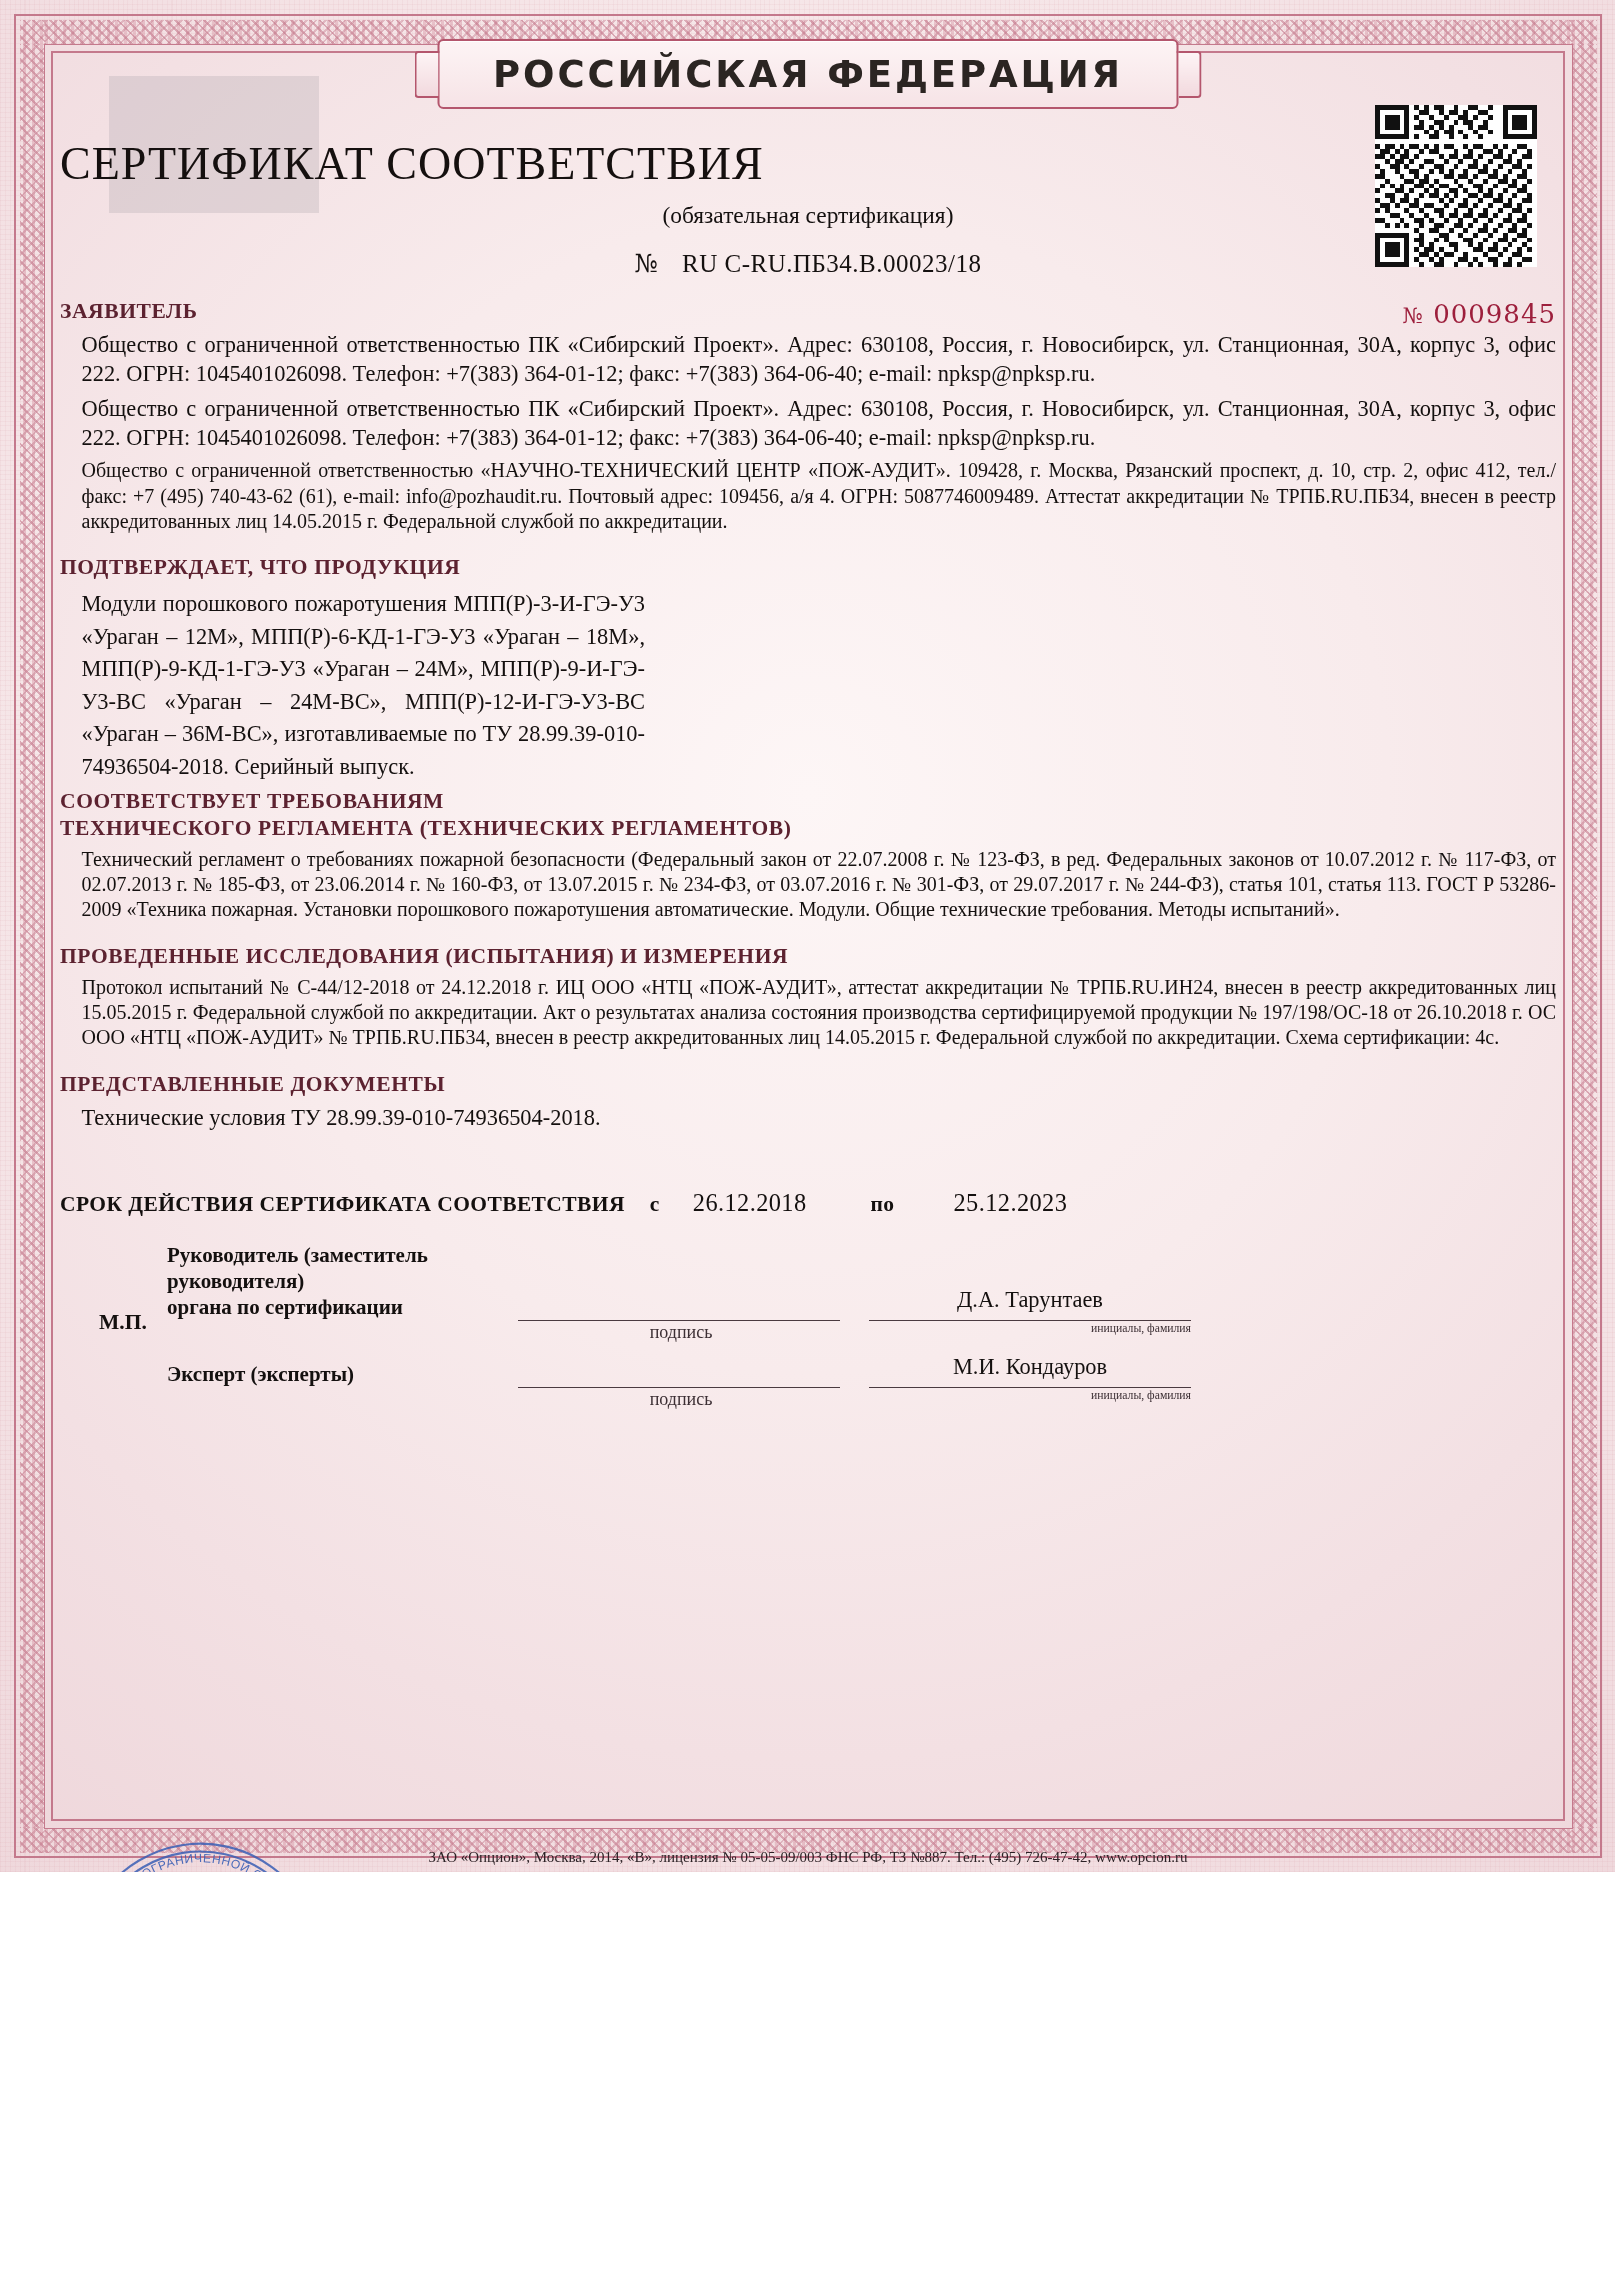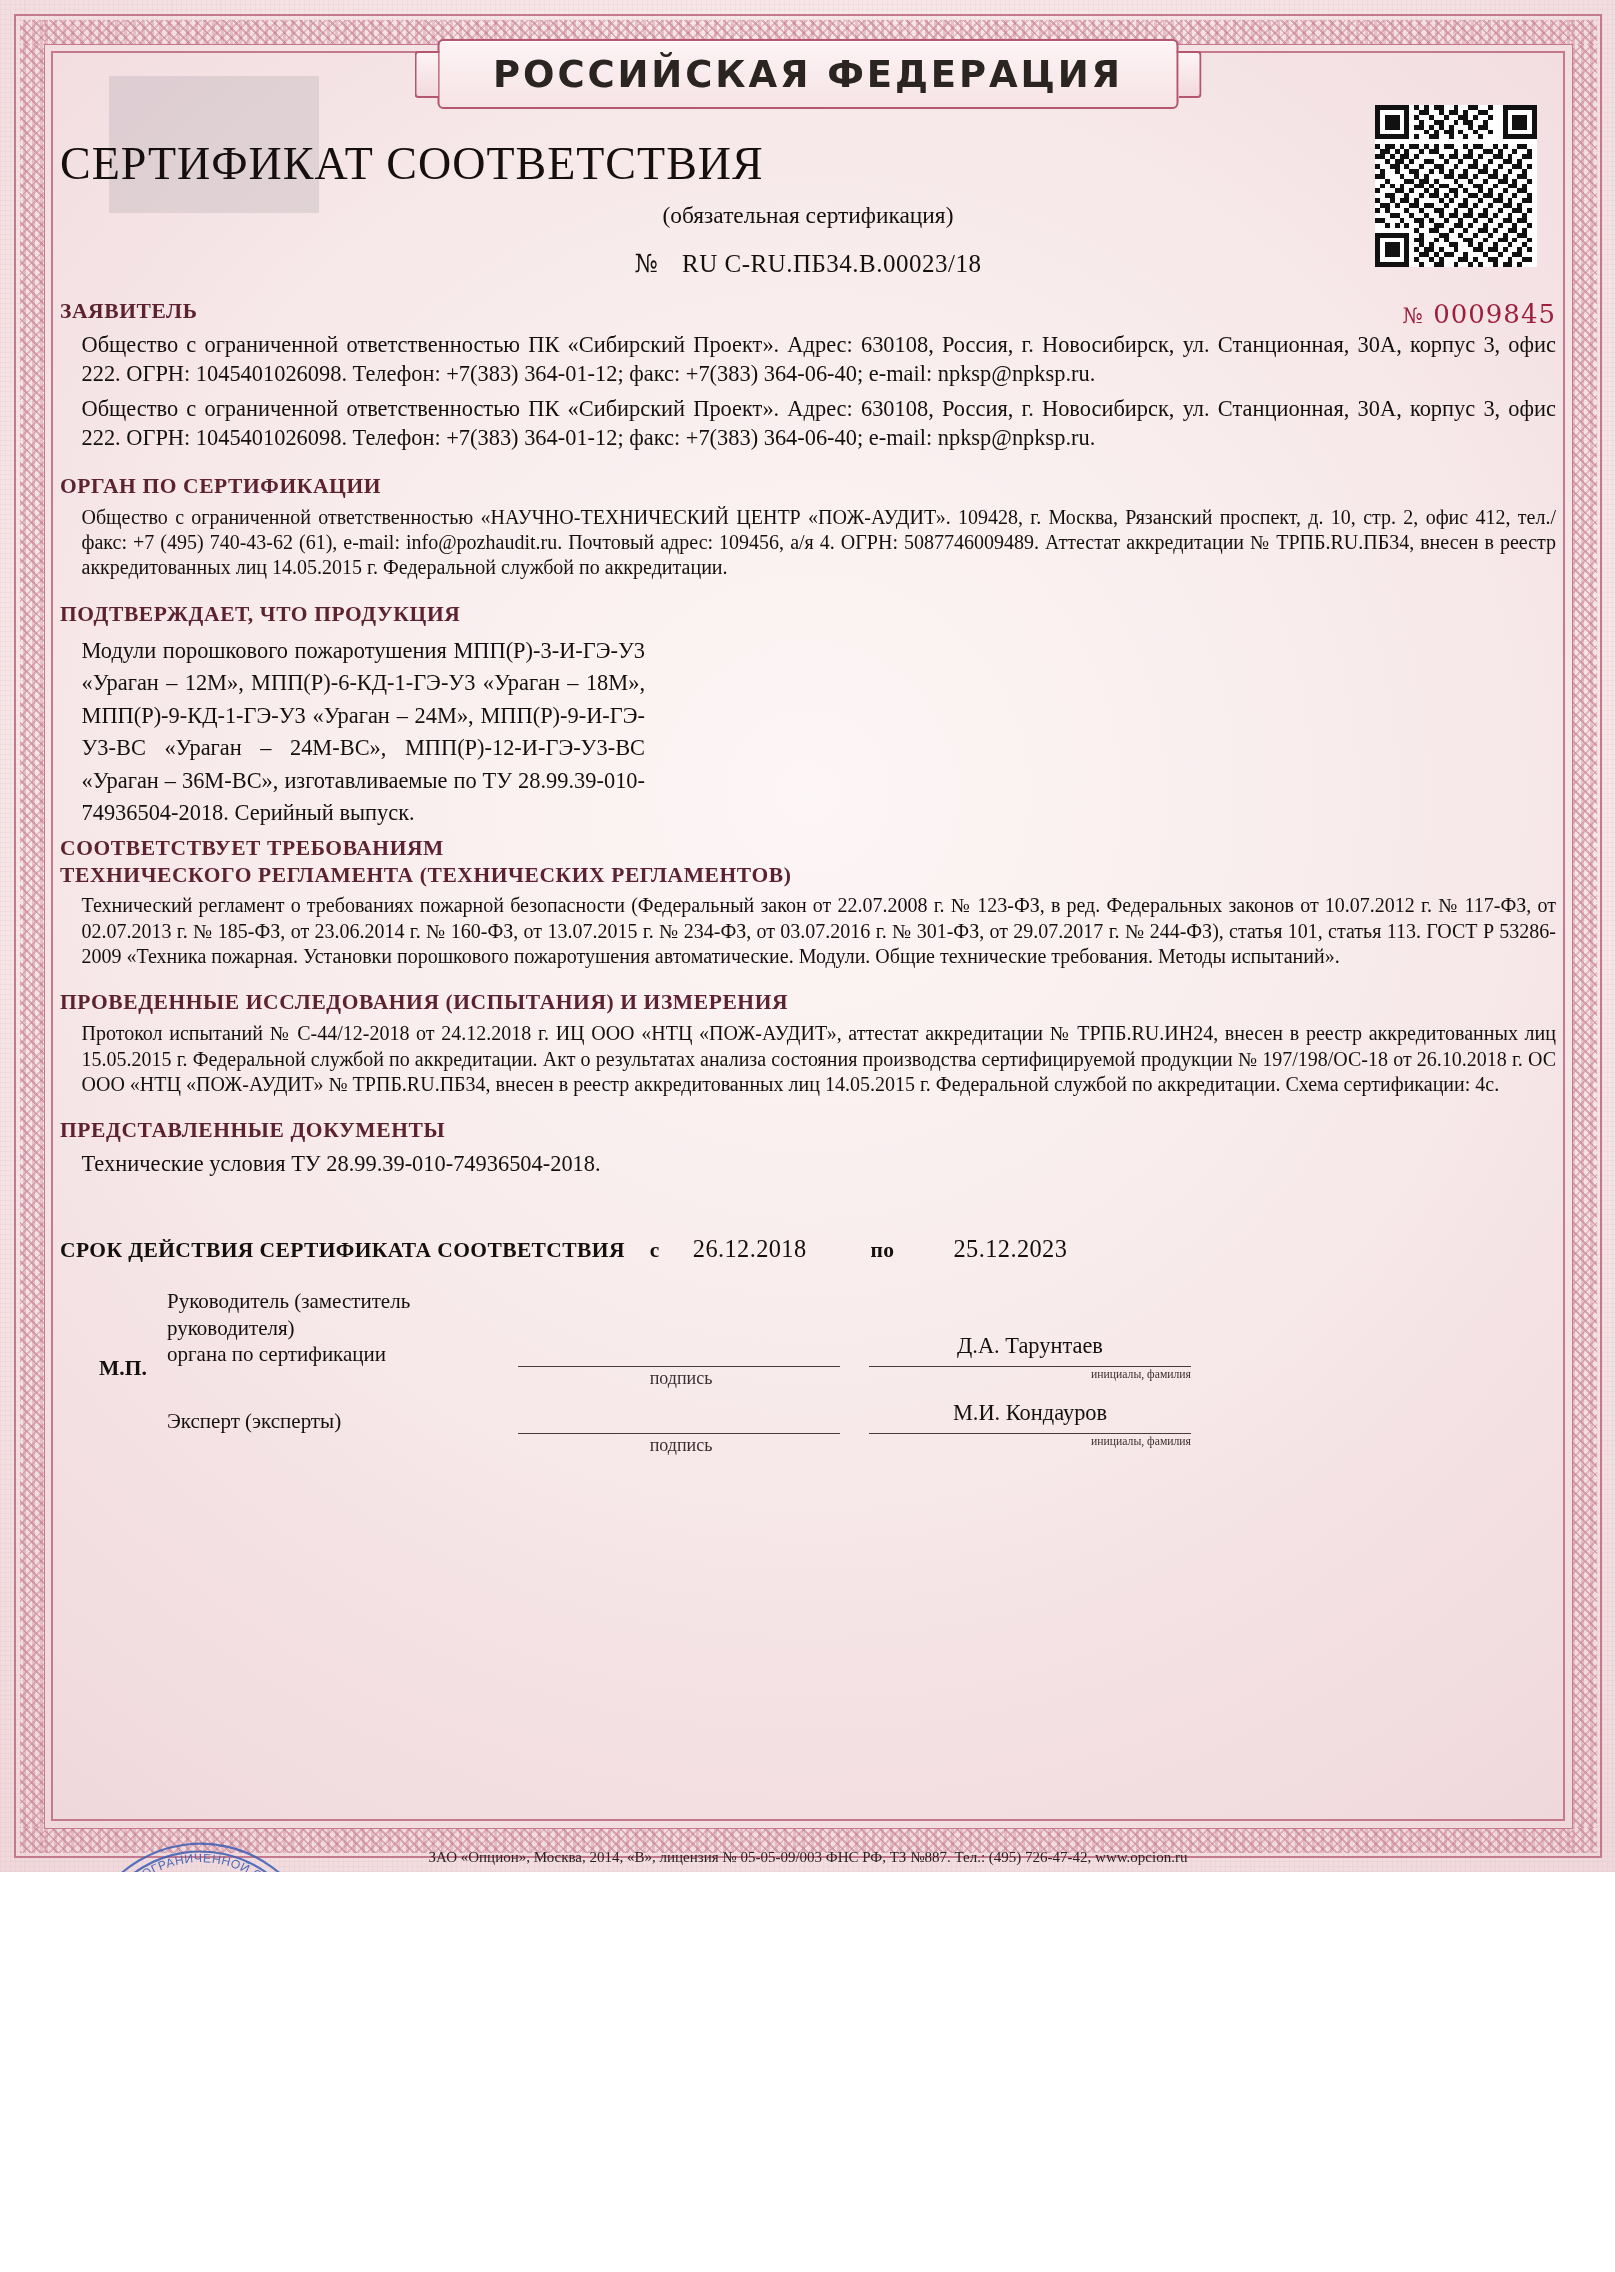--- a/index.html
+++ b/index.html
@@ -235,20 +235,21 @@
     align-items: flex-end;
     margin-top: 15.6px;
     position: relative;
   }
   .sign-role {
     width: 458px;
     font-size: 21px;
     line-height: 1.25;
     padding-left: 107px;
     box-sizing: border-box;
+    font-weight: bold;
   }
   .sign-line {
     width: 322px;
     border-bottom: 1px solid #4a3a40;
     position: relative;
     height: 33px;
   }
   .sign-caption {
     position: absolute;
     left: 4px; right: 0;
@@ -645,21 +646,20 @@
         <span>0009845</span>
       </div>
       <div class="body-text">Общество с ограниченной ответственностью ПК «Сибирский Проект». Адрес: 630108, Россия, г. Новосибирск, ул. Станционная, 30А, корпус 3, офис 222. ОГРН: 1045401026098. Телефон: +7(383) 364-01-12; факс: +7(383) 364-06-40; e-mail: npksp@npksp.ru.</div>
     </div>
 
     <div>
       <div class="body-text">Общество с ограниченной ответственностью ПК «Сибирский Проект». Адрес: 630108, Россия, г. Новосибирск, ул. Станционная, 30А, корпус 3, офис 222. ОГРН: 1045401026098. Телефон: +7(383) 364-01-12; факс: +7(383) 364-06-40; e-mail: npksp@npksp.ru.</div>
     </div>
 
     <div>
-      <div class="sec-head red">ОРГАН ПО СЕРТИФИКАЦИИ</div>
       <div class="body-text small">Общество с ограниченной ответственностью «НАУЧНО-ТЕХНИЧЕСКИЙ ЦЕНТР «ПОЖ-АУДИТ». 109428, г. Москва, Рязанский проспект, д. 10, стр. 2, офис 412, тел./факс: +7 (495) 740-43-62 (61), e-mail: info@pozhaudit.ru. Почтовый адрес: 109456, а/я 4. ОГРН: 5087746009489. Аттестат аккредитации № ТРПБ.RU.ПБ34, внесен в реестр аккредитованных лиц 14.05.2015 г. Федеральной службой по аккредитации.</div>
     </div>
 
     <div>
       <div class="sec-head red">ПОДТВЕРЖДАЕТ, ЧТО ПРОДУКЦИЯ</div>
       <div class="product-area">
         <div class="product-text">Модули порошкового пожаротушения МПП(Р)-3-И-ГЭ-У3 «Ураган – 12М», МПП(Р)-6-КД-1-ГЭ-У3 «Ураган – 18М», МПП(Р)-9-КД-1-ГЭ-У3 «Ураган – 24М», МПП(Р)-9-И-ГЭ-У3-ВС «Ураган – 24М-ВС», МПП(Р)-12-И-ГЭ-У3-ВС «Ураган – 36М-ВС», изготавливаемые по ТУ 28.99.39-010-74936504-2018. Серийный выпуск.</div>
       </div>
     </div>
 

